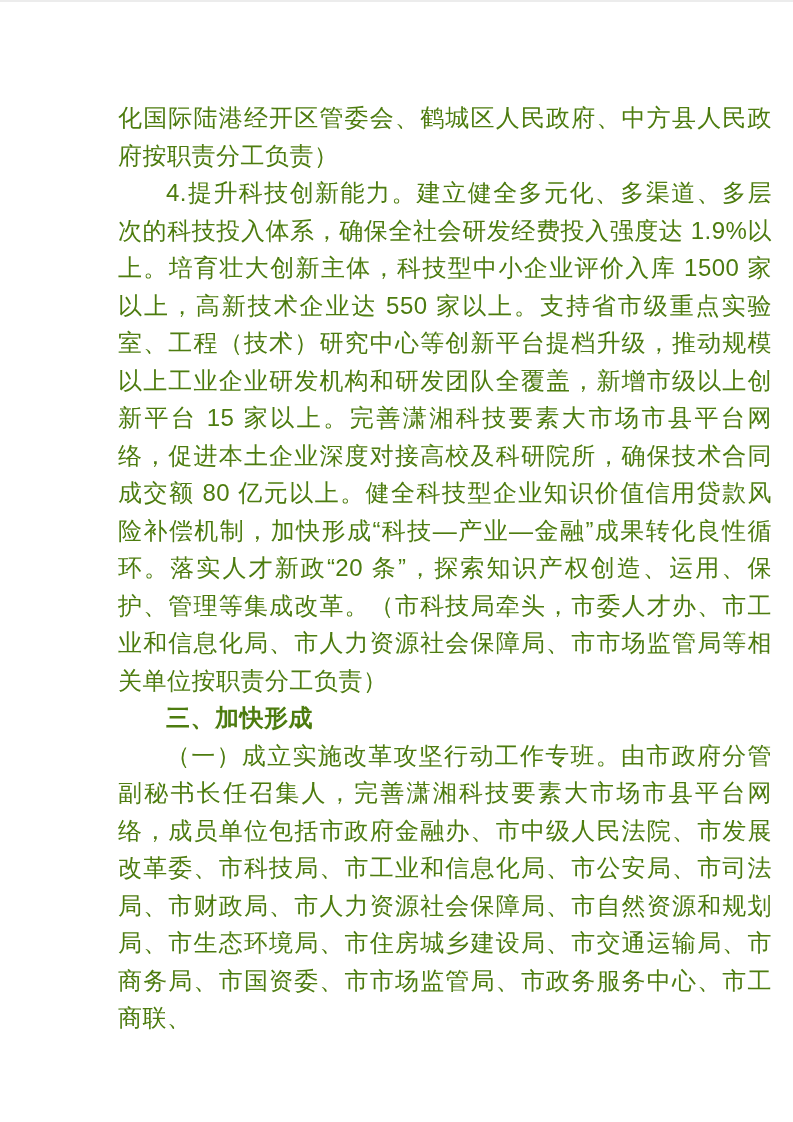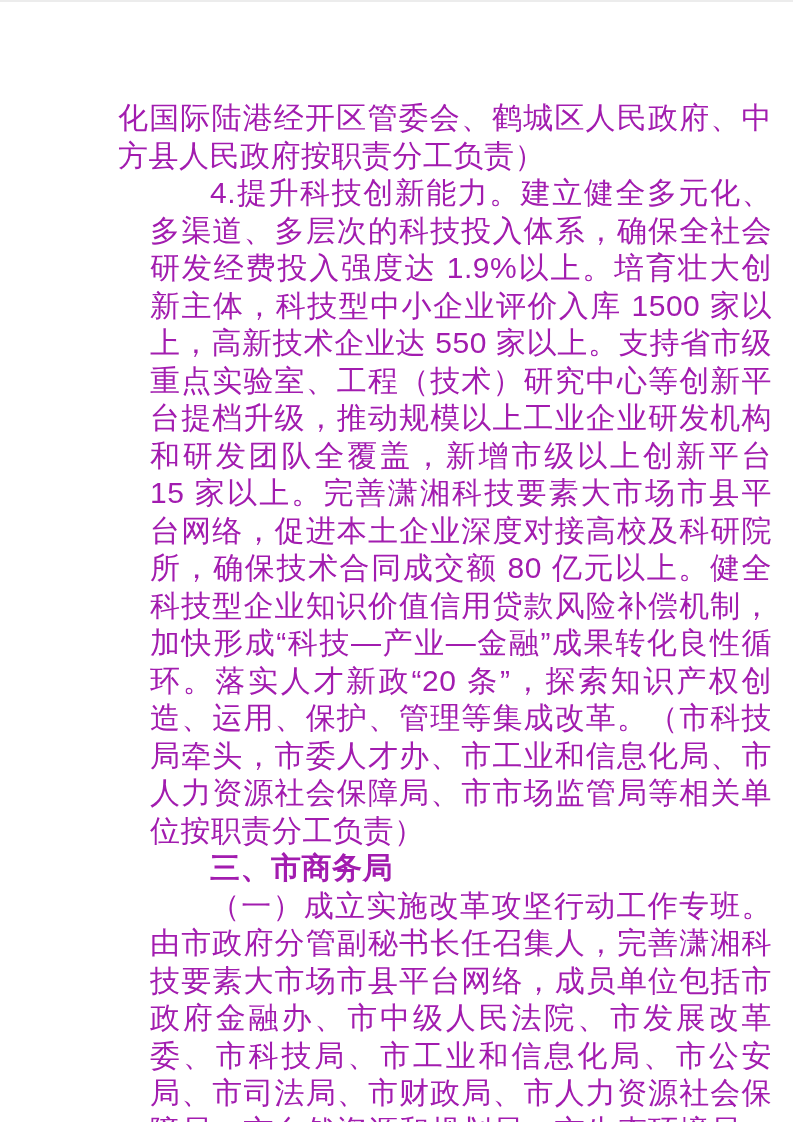--- a/index.html
+++ b/index.html
@@ -17,37 +17,36 @@
     box-sizing: border-box;
     font-family: "Liberation Sans", "DejaVu Sans", sans-serif;
     color: #111111;
   }
   .content {
     padding: 97px 21px 0 118px;
     box-sizing: border-box;
   }
   .para {
     margin: 0;
-    font-size: 30px;
+    font-size: 24px;
     line-height: 37.5px;
     text-align: justify;
     letter-spacing: 0.5px;
-    color: #a21caf;
+    color: #4d7c0f;
   }
   .indent {
     text-indent: 2em;
-    margin-left: 32px;
   }
   .bold {
     font-weight: bold;
   }
 </style>
 </head>
 <body>
 
 <div class="page">
   <div class="content">
     <p class="para">化国际陆港经开区管委会、鹤城区人民政府、中方县人民政府按职责分工负责）</p>
     <p class="para indent">4.提升科技创新能力。建立健全多元化、多渠道、多层次的科技投入体系，确保全社会研发经费投入强度达 1.9%以上。培育壮大创新主体，科技型中小企业评价入库 1500 家以上，高新技术企业达 550 家以上。支持省市级重点实验室、工程（技术）研究中心等创新平台提档升级，推动规模以上工业企业研发机构和研发团队全覆盖，新增市级以上创新平台 15 家以上。完善潇湘科技要素大市场市县平台网络，促进本土企业深度对接高校及科研院所，确保技术合同成交额 80 亿元以上。健全科技型企业知识价值信用贷款风险补偿机制，加快形成“科技—产业—金融”成果转化良性循环。落实人才新政“20 条”，探索知识产权创造、运用、保护、管理等集成改革。（市科技局牵头，市委人才办、市工业和信息化局、市人力资源社会保障局、市市场监管局等相关单位按职责分工负责）</p>
-    <p class="para indent bold">三、市商务局</p>
+    <p class="para indent bold">三、加快形成</p>
     <p class="para indent">（一）成立实施改革攻坚行动工作专班。由市政府分管副秘书长任召集人，完善潇湘科技要素大市场市县平台网络，成员单位包括市政府金融办、市中级人民法院、市发展改革委、市科技局、市工业和信息化局、市公安局、市司法局、市财政局、市人力资源社会保障局、市自然资源和规划局、市生态环境局、市住房城乡建设局、市交通运输局、市商务局、市国资委、市市场监管局、市政务服务中心、市工商联、</p>
   </div>
 </div>
 
 </body></html>

